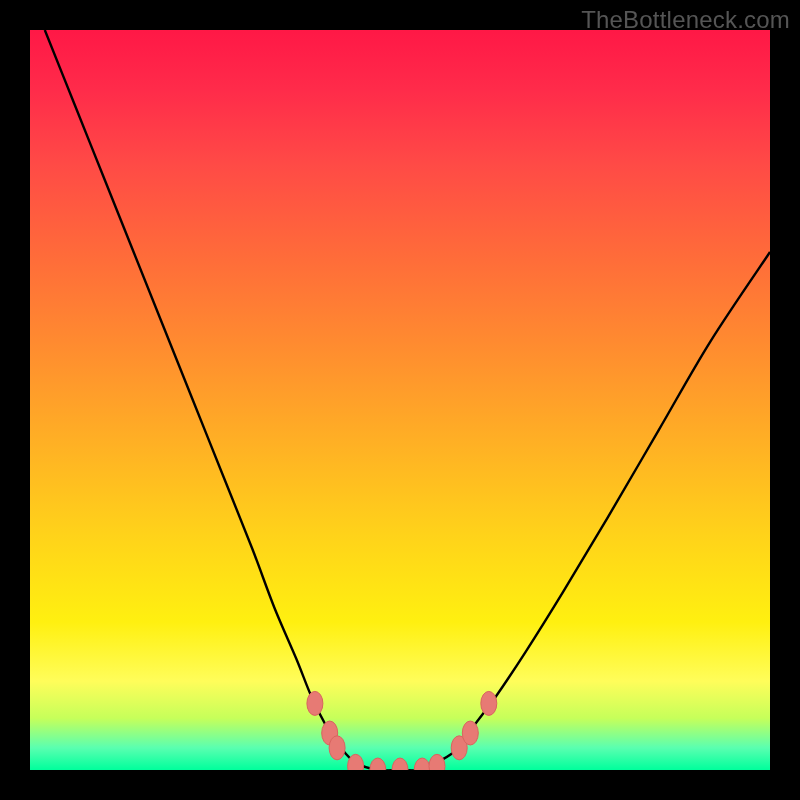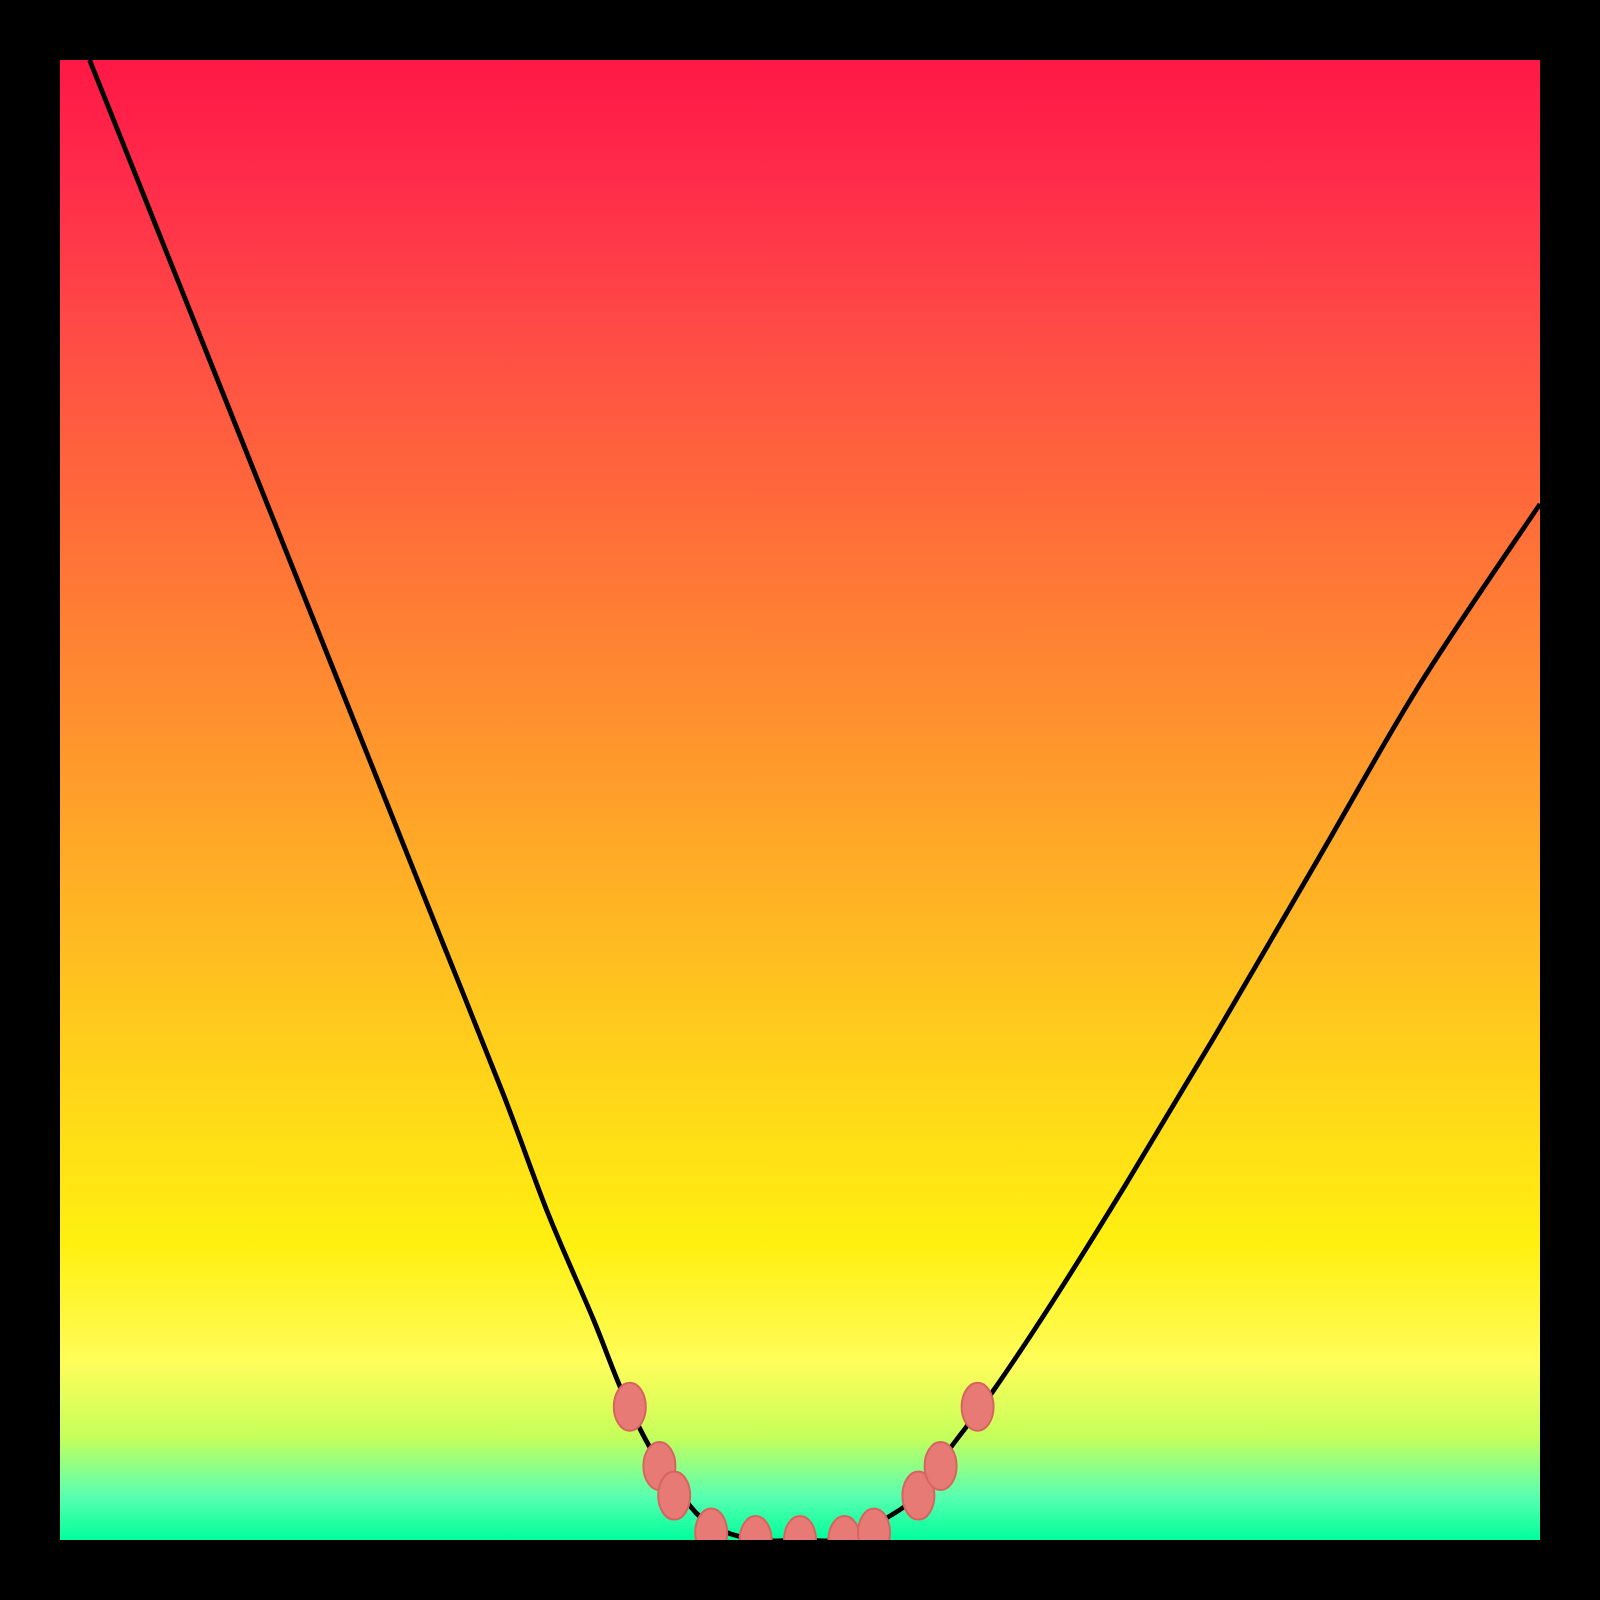--- a/index.html
+++ b/index.html
@@ -70,13 +70,14 @@
           <ellipse cx="347.79999999999995" cy="740" rx="8" ry="12" fill="#e77a74" stroke="#d8645f" stroke-width="1"></ellipse>
           <ellipse cx="370" cy="740" rx="8" ry="12" fill="#e77a74" stroke="#d8645f" stroke-width="1"></ellipse>
           <ellipse cx="392.20000000000005" cy="740" rx="8" ry="12" fill="#e77a74" stroke="#d8645f" stroke-width="1"></ellipse>
           <ellipse cx="407.00000000000006" cy="736.3" rx="8" ry="12" fill="#e77a74" stroke="#d8645f" stroke-width="1"></ellipse>
           <ellipse cx="429.2" cy="717.8" rx="8" ry="12" fill="#e77a74" stroke="#d8645f" stroke-width="1"></ellipse>
           <ellipse cx="440.29999999999995" cy="703" rx="8" ry="12" fill="#e77a74" stroke="#d8645f" stroke-width="1"></ellipse>
           <ellipse cx="458.8" cy="673.4" rx="8" ry="12" fill="#e77a74" stroke="#d8645f" stroke-width="1"></ellipse>
         </g>
     </svg>
   </div>
+  <div class="watermark">TheBottleneck.com</div>
 </div>
 
 </body></html>

